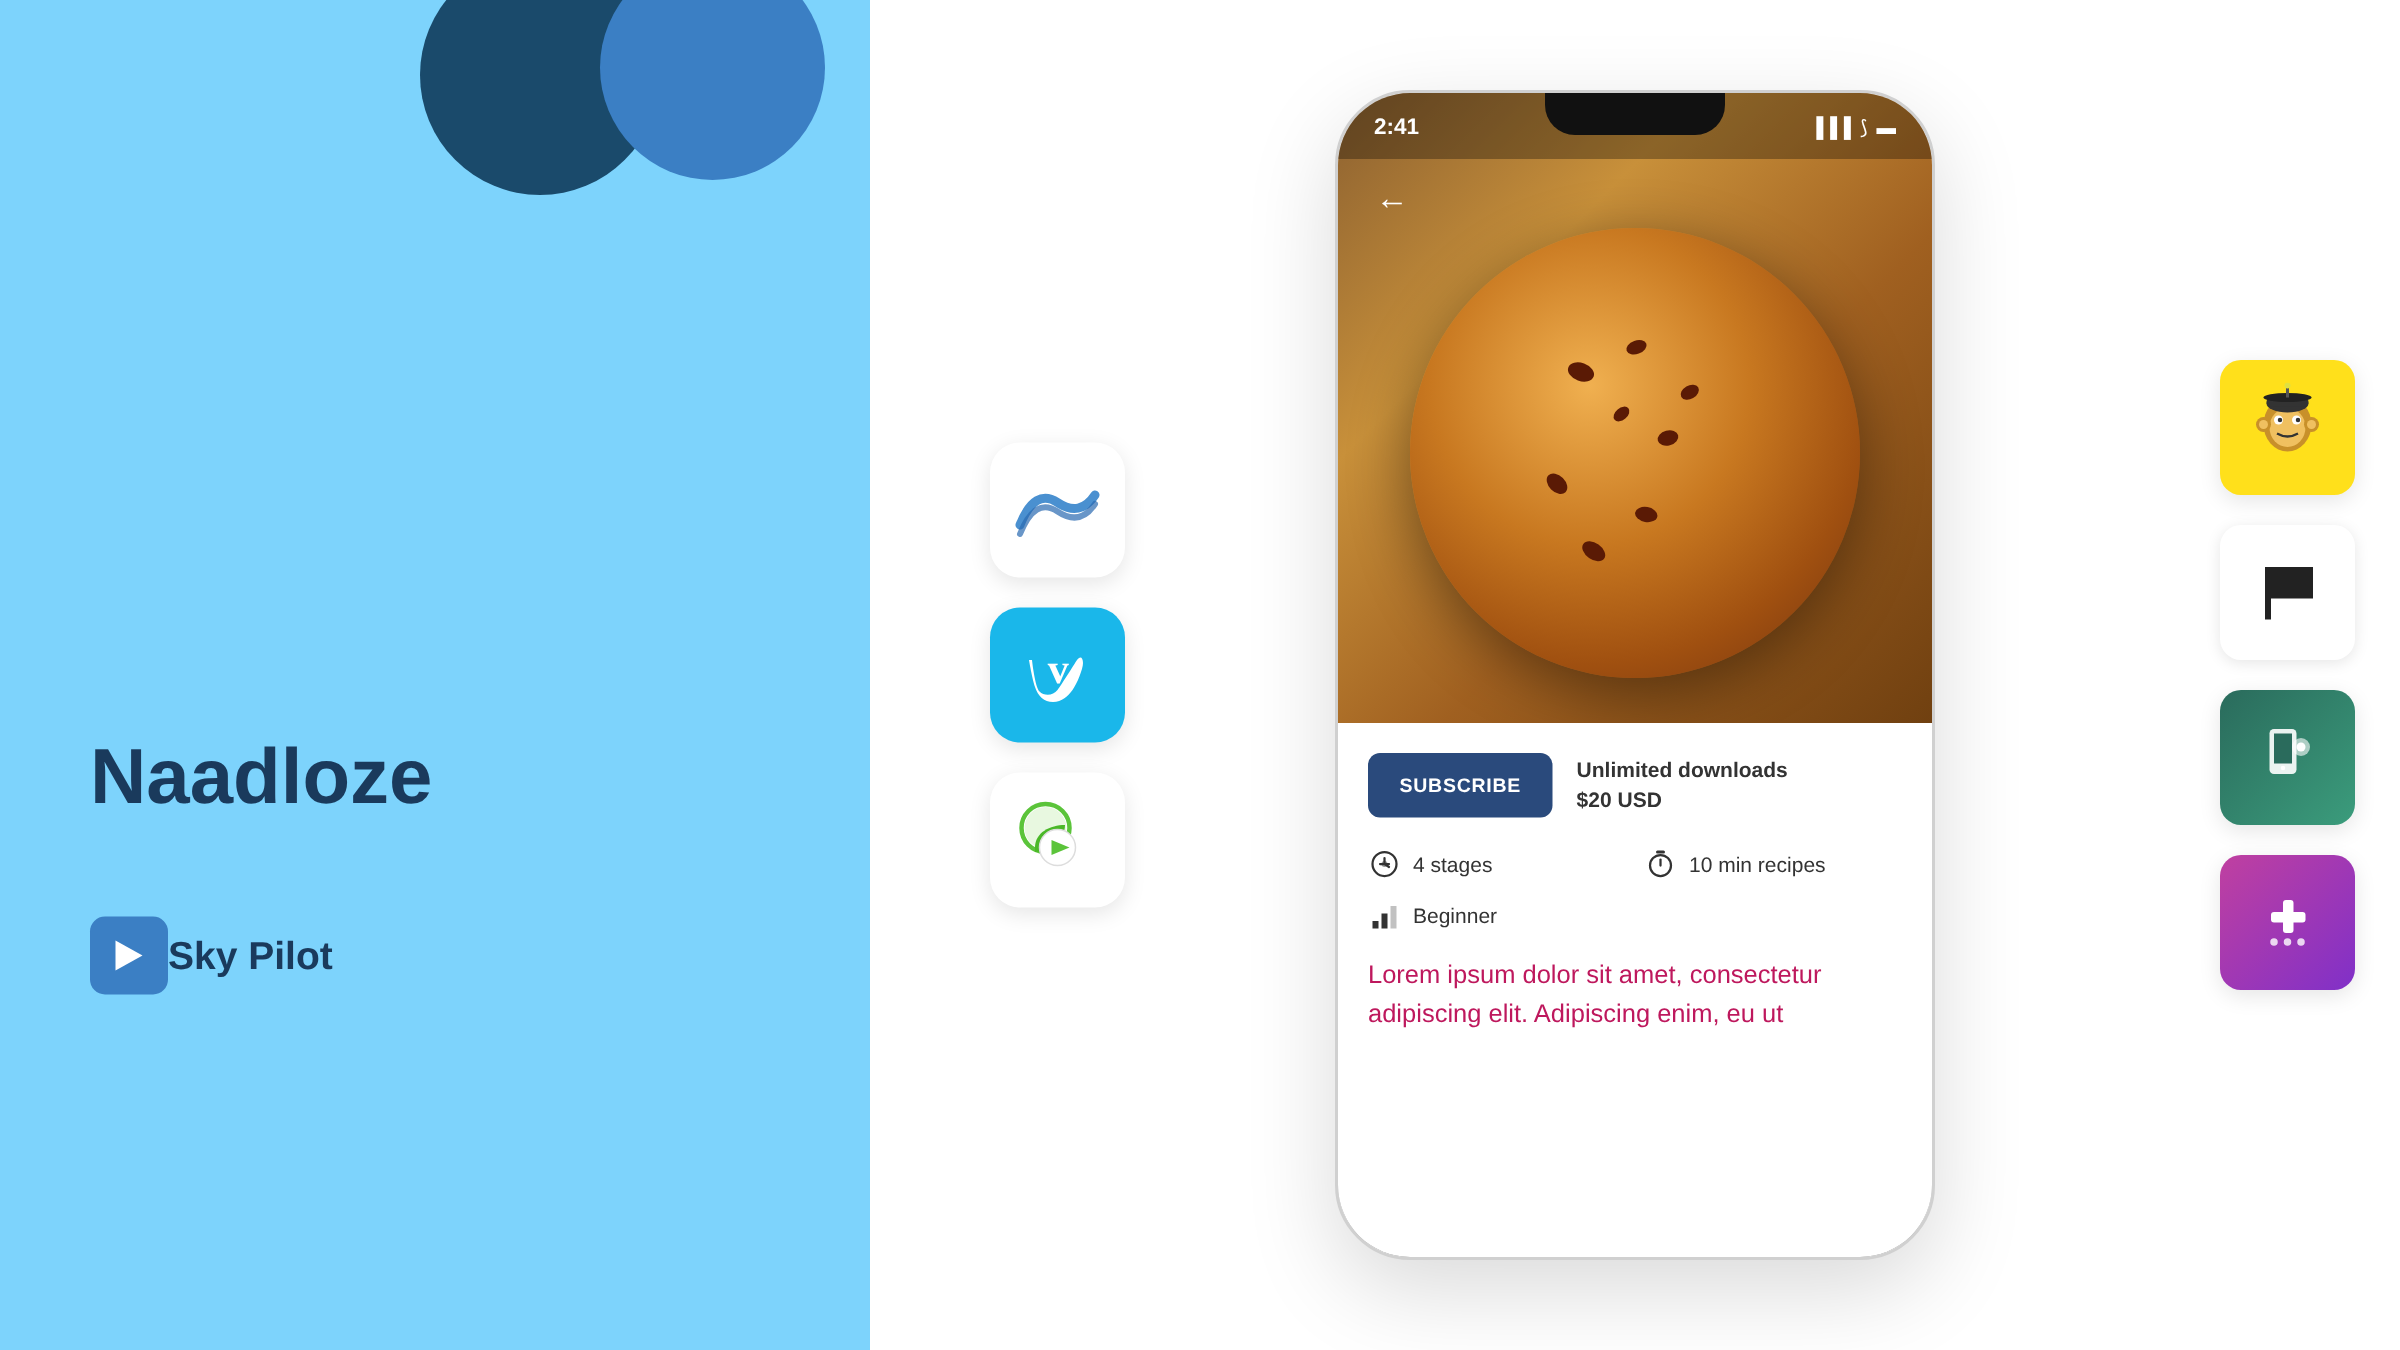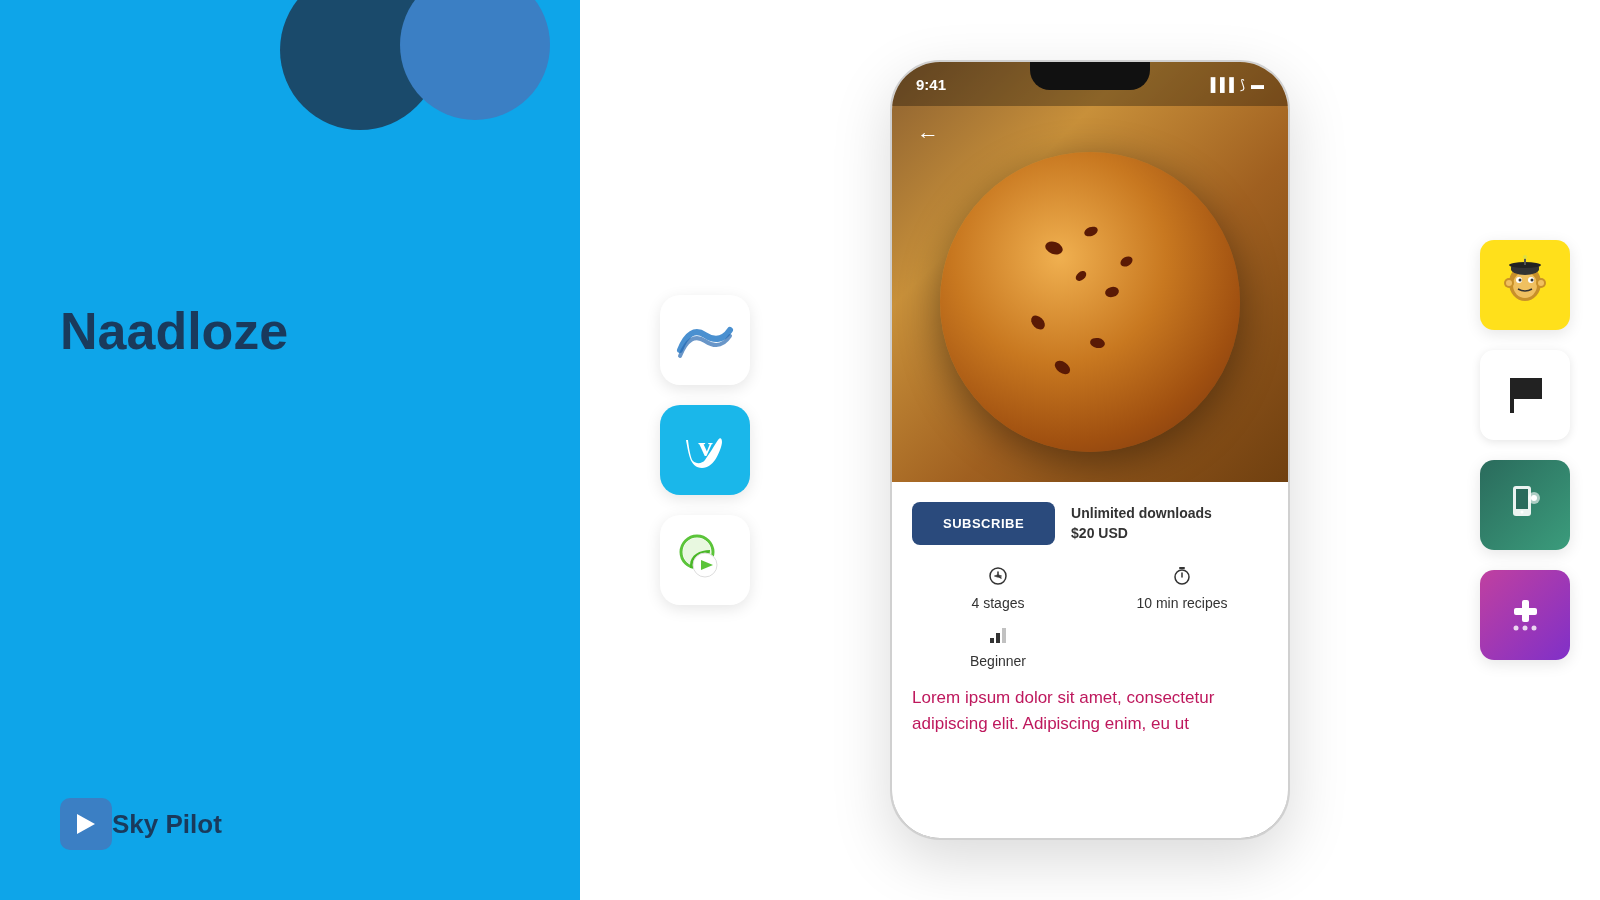--- a/index.html
+++ b/index.html
@@ -8,26 +8,26 @@
       height: 900px;
       overflow: hidden;
       font-family: -apple-system, BlinkMacSystemFont, 'Segoe UI', sans-serif;
       display: flex;
     }
 
     
     .left-panel {
       width: 580px;
       height: 900px;
-      background: #0ea5e9;
+      background: #7dd3fc;
       position: relative;
       flex-shrink: 0;
       display: flex;
       flex-direction: column;
-      justify-content: space-between;
+      justify-content: center;
       padding: 40px 36px 50px 60px;
     }
 
     
     .decorative-circles {
       position: absolute;
       top: -30px;
       left: 280px;
       display: flex;
       gap: 0;
@@ -297,21 +297,21 @@
       align-items: center;
       gap: 16px;
       margin-bottom: 20px;
     }
 
     .subscribe-btn {
       background: #2a4a7c;
       color: white;
       border: none;
       border-radius: 8px;
-      padding: 14px 31px;
+      padding: 14px 21px;
       font-size: 13px;
       font-weight: 700;
       letter-spacing: 0.5px;
       cursor: pointer;
       white-space: nowrap;
     }
 
     .price-info {
       font-size: 14px;
       color: #333;
@@ -325,21 +325,20 @@
       gap: 12px;
       margin-bottom: 16px;
     }
 
     .meta-item {
       display: flex;
       align-items: center;
       gap: 8px;
       font-size: 14px;
       color: #333;
-      flex-direction: column;
     }
 
     .meta-icon {
       width: 22px;
       height: 22px;
       display: flex;
       align-items: center;
       justify-content: center;
       flex-shrink: 0;
     }
@@ -419,21 +418,21 @@
         <circle cx="30" cy="35" r="12" fill="white" stroke="#ddd" stroke-width="1"></circle>
         <polygon points="26,30 26,40 38,35" fill="#5bc43a"></polygon>
       </svg>
     </div>
   </div>
 
   <div class="phone-mockup">
     <div class="phone-notch"></div>
 
     <div class="status-bar">
-      <span class="status-time">9:41</span>
+      <span class="status-time">2:41</span>
       <div class="status-icons">
         <span>▐▐▐</span>
         <span>⟆</span>
         <span>▬</span>
       </div>
     </div>
 
     <div class="hero-image">
 
       <div class="pizza-visual">

